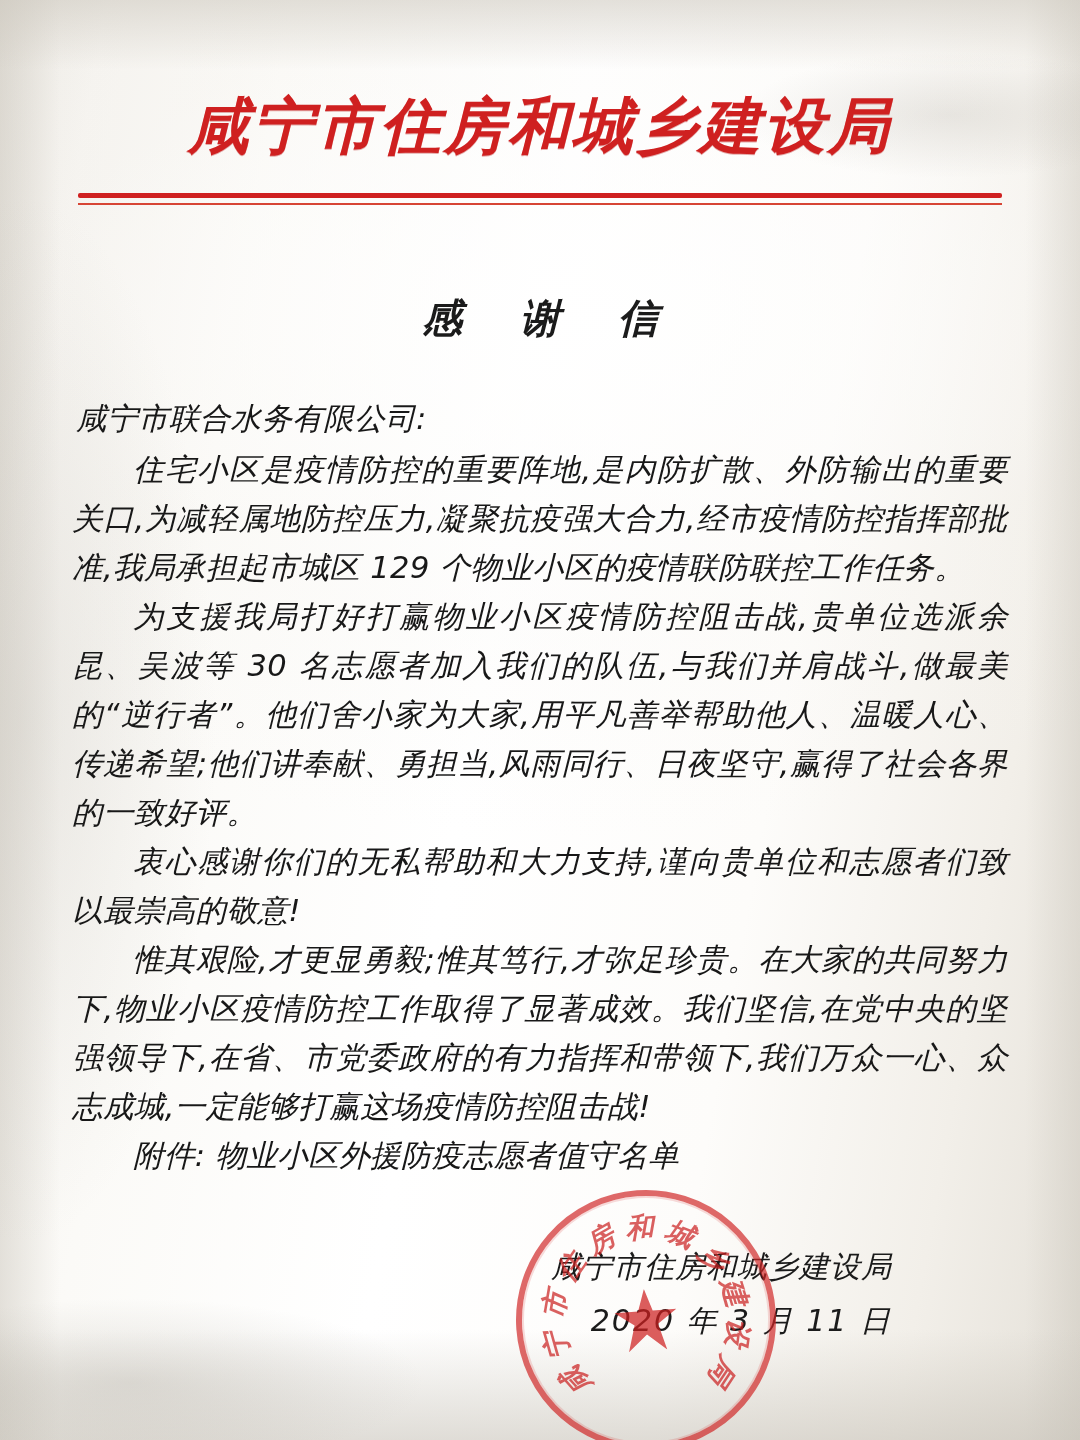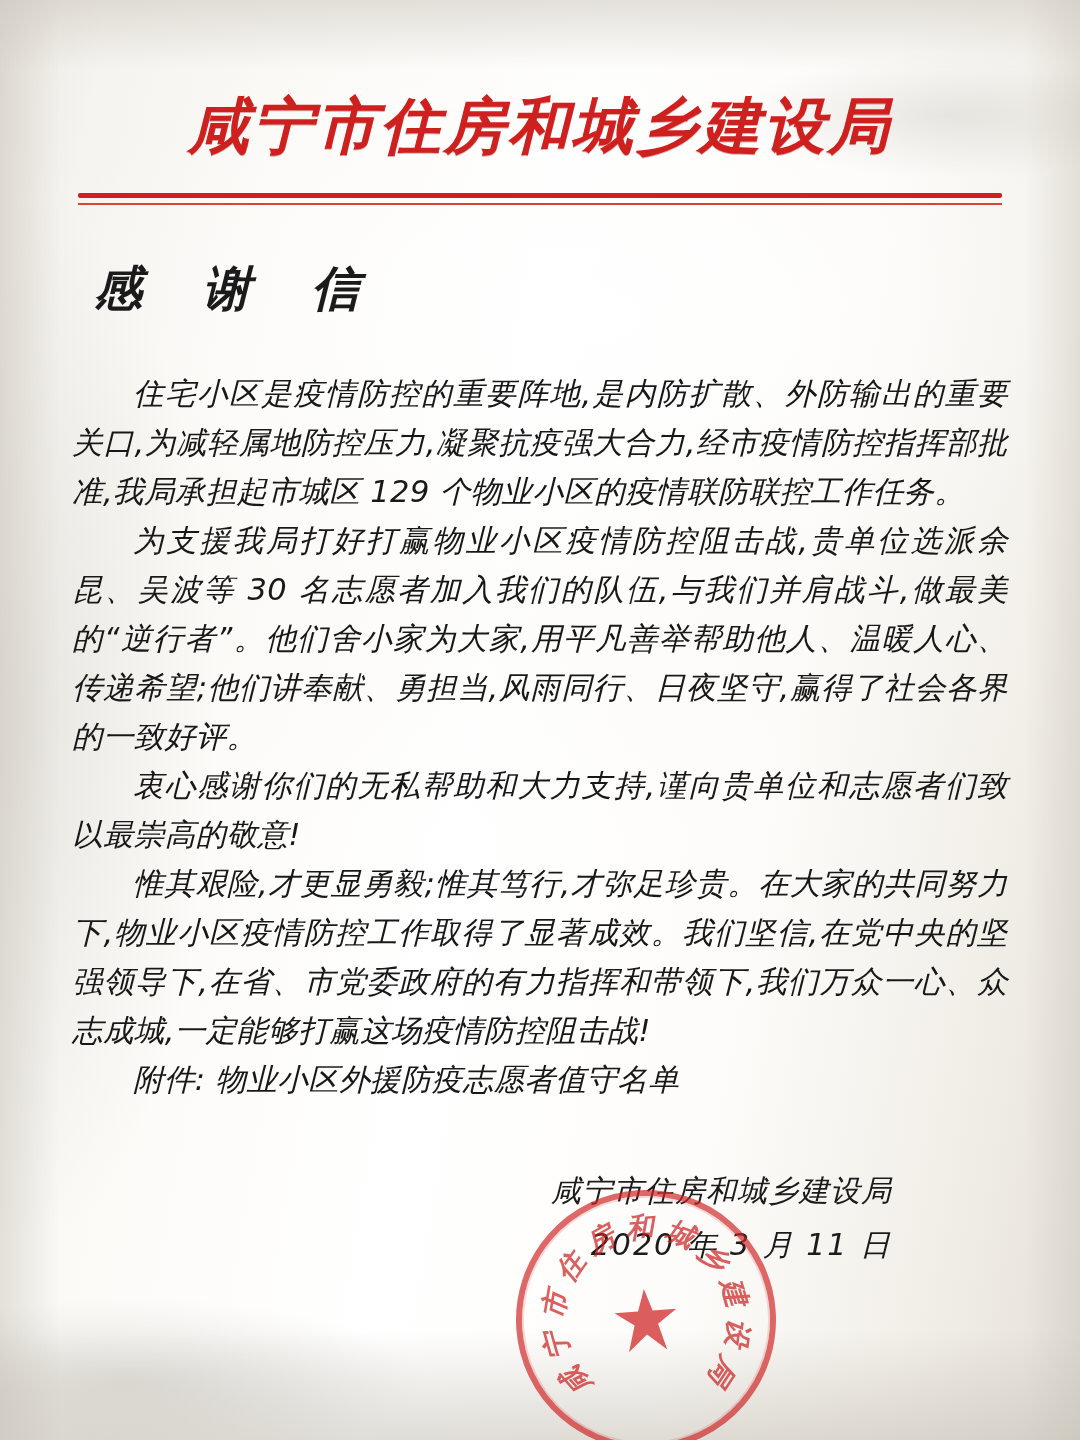--- a/index.html
+++ b/index.html
@@ -80,24 +80,25 @@
   }
   .rule-thin {
     height: 2px;
     margin-top: 5px;
     background: #d53b2a;
     opacity: 0.95;
   }
 
   
   .doc-title {
-    margin-top: 52px;
+    text-align: center;
+    margin-top: 86px;
     font-family: "DejaVu Serif", "Liberation Serif", serif;
     font-weight: bold;
-    font-size: 48px;
+    font-size: 40px;
     letter-spacing: 22px;
     color: #1b1b1b;
     text-indent: 22px;
   }
 
   
   .body-block {
     margin-top: 48px;
     font-family: "DejaVu Sans", "Liberation Sans", sans-serif;
     font-size: 30.5px;
@@ -193,20 +194,21 @@
       <div class="letterhead-title">咸宁市住房和城乡建设局</div>
       <div class="rule-wrap">
         <div class="rule-thick"></div>
         <div class="rule-thin"></div>
       </div>
     </div>
 
     <div class="doc-title">感 谢 信</div>
 
     <div class="body-block">
+      <p class="salutation">咸宁市联合水务有限公司:</p>
       <p class="para">住宅小区是疫情防控的重要阵地,是内防扩散、外防输出的重要关口,为减轻属地防控压力,凝聚抗疫强大合力,经市疫情防控指挥部批准,我局承担起市城区 129 个物业小区的疫情联防联控工作任务。</p>
       <p class="para">为支援我局打好打赢物业小区疫情防控阻击战,贵单位选派余昆、吴波等 30 名志愿者加入我们的队伍,与我们并肩战斗,做最美的“逆行者”。他们舍小家为大家,用平凡善举帮助他人、温暖人心、传递希望;他们讲奉献、勇担当,风雨同行、日夜坚守,赢得了社会各界的一致好评。</p>
       <p class="para">衷心感谢你们的无私帮助和大力支持,谨向贵单位和志愿者们致以最崇高的敬意!</p>
       <p class="para">惟其艰险,才更显勇毅;惟其笃行,才弥足珍贵。在大家的共同努力下,物业小区疫情防控工作取得了显著成效。我们坚信,在党中央的坚强领导下,在省、市党委政府的有力指挥和带领下,我们万众一心、众志成城,一定能够打赢这场疫情防控阻击战!</p>
       <p class="attachment">附件: 物业小区外援防疫志愿者值守名单</p>
     </div>
 
     <div class="signature">
       <span class="sign-org">咸宁市住房和城乡建设局</span>
       <span class="sign-date">2020 年 3 月 11 日</span>

